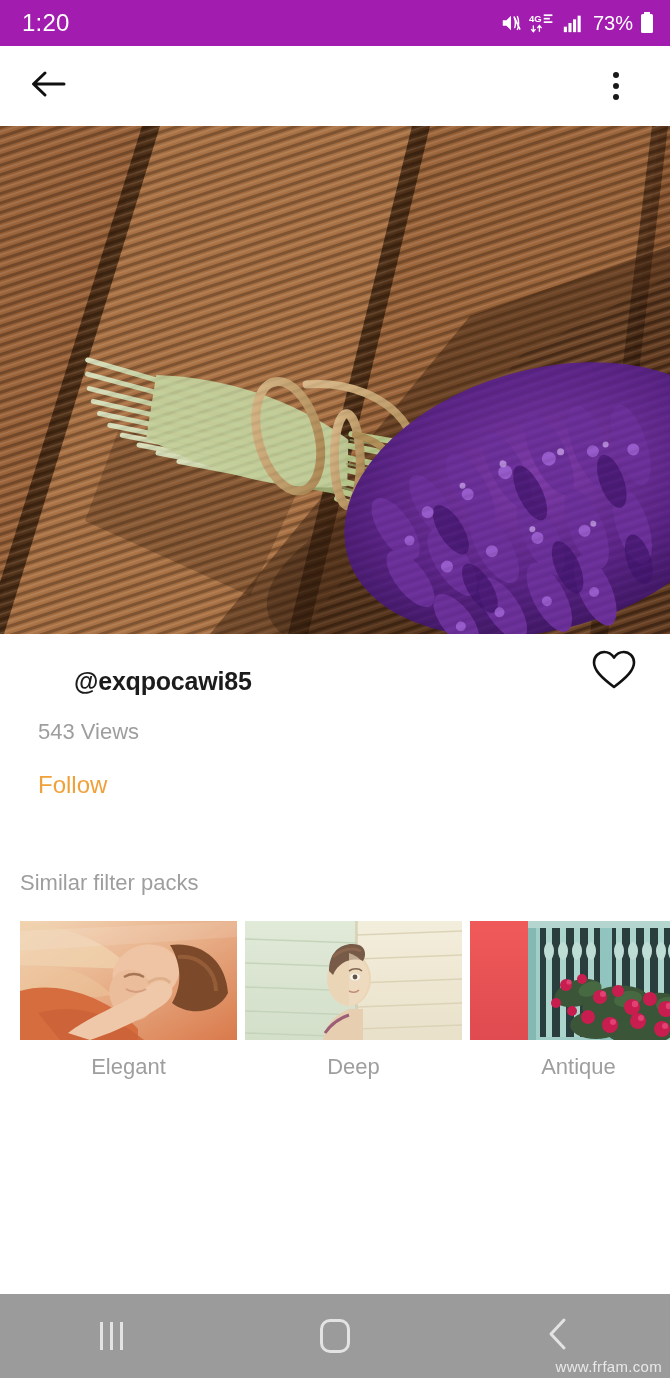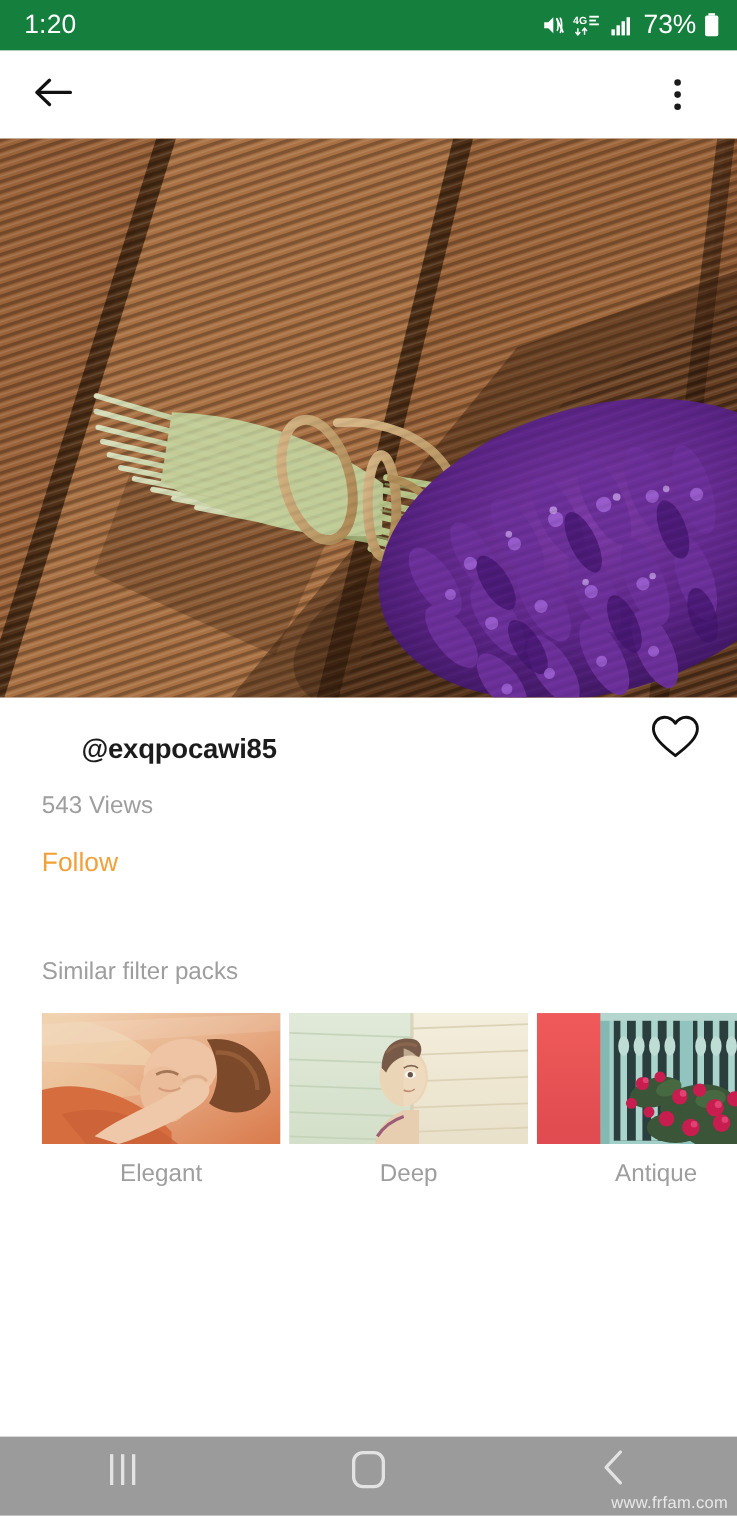--- a/index.html
+++ b/index.html
@@ -17,42 +17,42 @@
     width: 670px;
     height: 1378px;
     background: #ffffff;
     display: flex;
     flex-direction: column;
   }
 
   
   .status-bar {
     height: 46px;
-    background: #15803d;
+    background: #a21caf;
     display: flex;
     align-items: center;
     justify-content: space-between;
     padding: 0 16px 0 22px;
     flex: 0 0 auto;
   }
   .status-time {
     color: #ffffff;
     font-size: 24px;
     letter-spacing: 0.2px;
     line-height: 1;
   }
   .status-right {
     display: flex;
     align-items: center;
     gap: 7px;
   }
   .status-right svg { display: block; }
   .battery-pct {
     color: #ffffff;
-    font-size: 24px;
+    font-size: 20px;
     line-height: 1;
     margin-left: 2px;
   }
 
   
   .app-bar {
     height: 80px;
     background: #ffffff;
     display: flex;
     align-items: center;
@@ -136,21 +136,21 @@
     font-weight: normal;
     color: #f0a13a;
     line-height: 1.1;
     display: inline-block;
     cursor: pointer;
   }
 
   
   .packs {
     margin-top: 72px;
-    padding-left: 38px;
+    padding-left: 20px;
     flex: 0 0 auto;
     overflow: hidden;
   }
   .packs-title {
     font-size: 22px;
     color: #9e9e9e;
     line-height: 1.1;
   }
   .packs-strip {
     margin-top: 26px;
@@ -175,21 +175,21 @@
     font-size: 22px;
     color: #9e9e9e;
     line-height: 1.1;
   }
 
   
   .spacer { flex: 1 1 auto; background: #ffffff; }
 
   .nav-bar {
     position: relative;
-    height: 72px;
+    height: 84px;
     background: #9b9b9b;
     display: flex;
     align-items: flex-end;
     justify-content: space-around;
     flex: 0 0 auto;
   }
   .nav-btn {
     width: 120px;
     height: 84px;
     display: flex;

